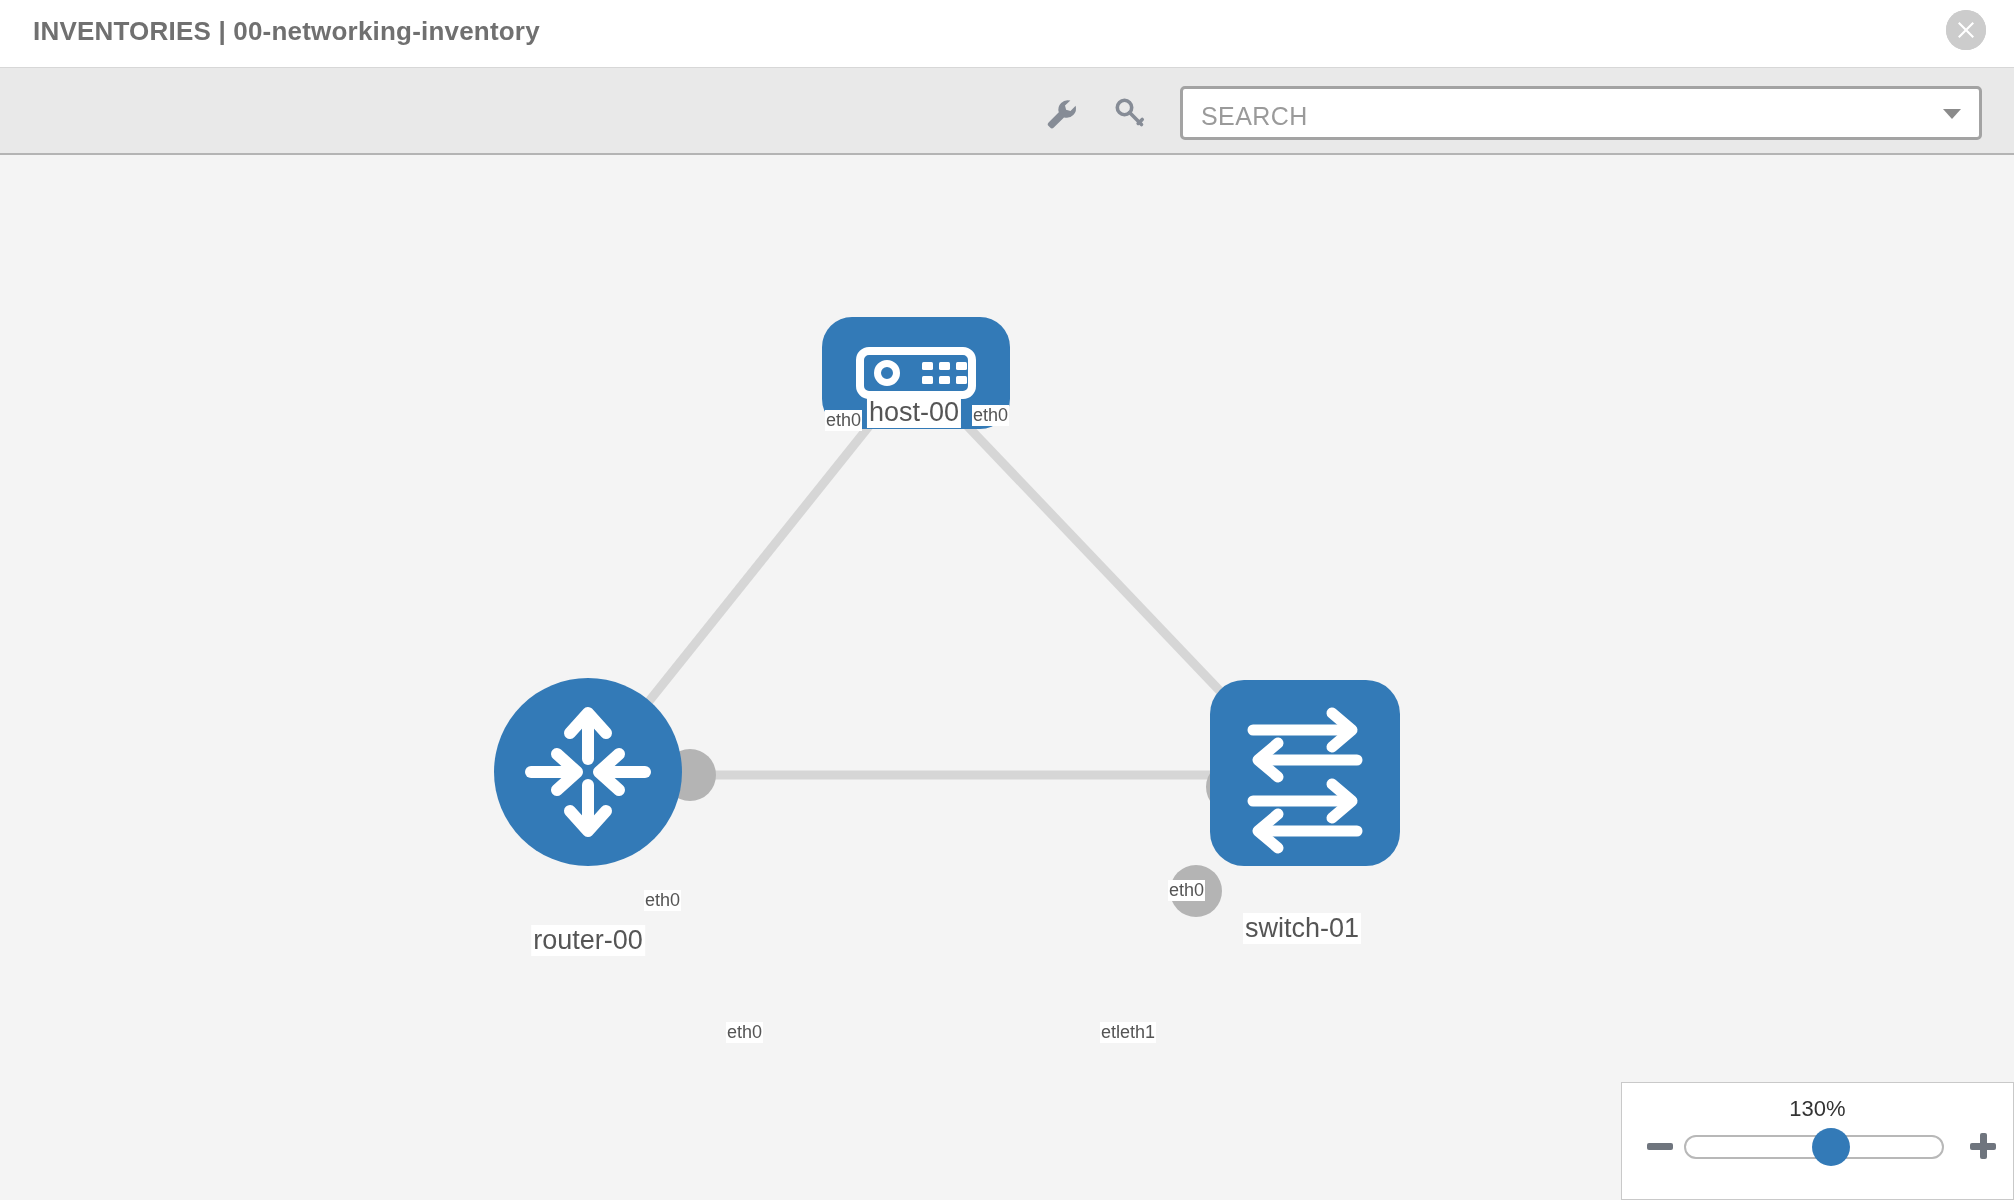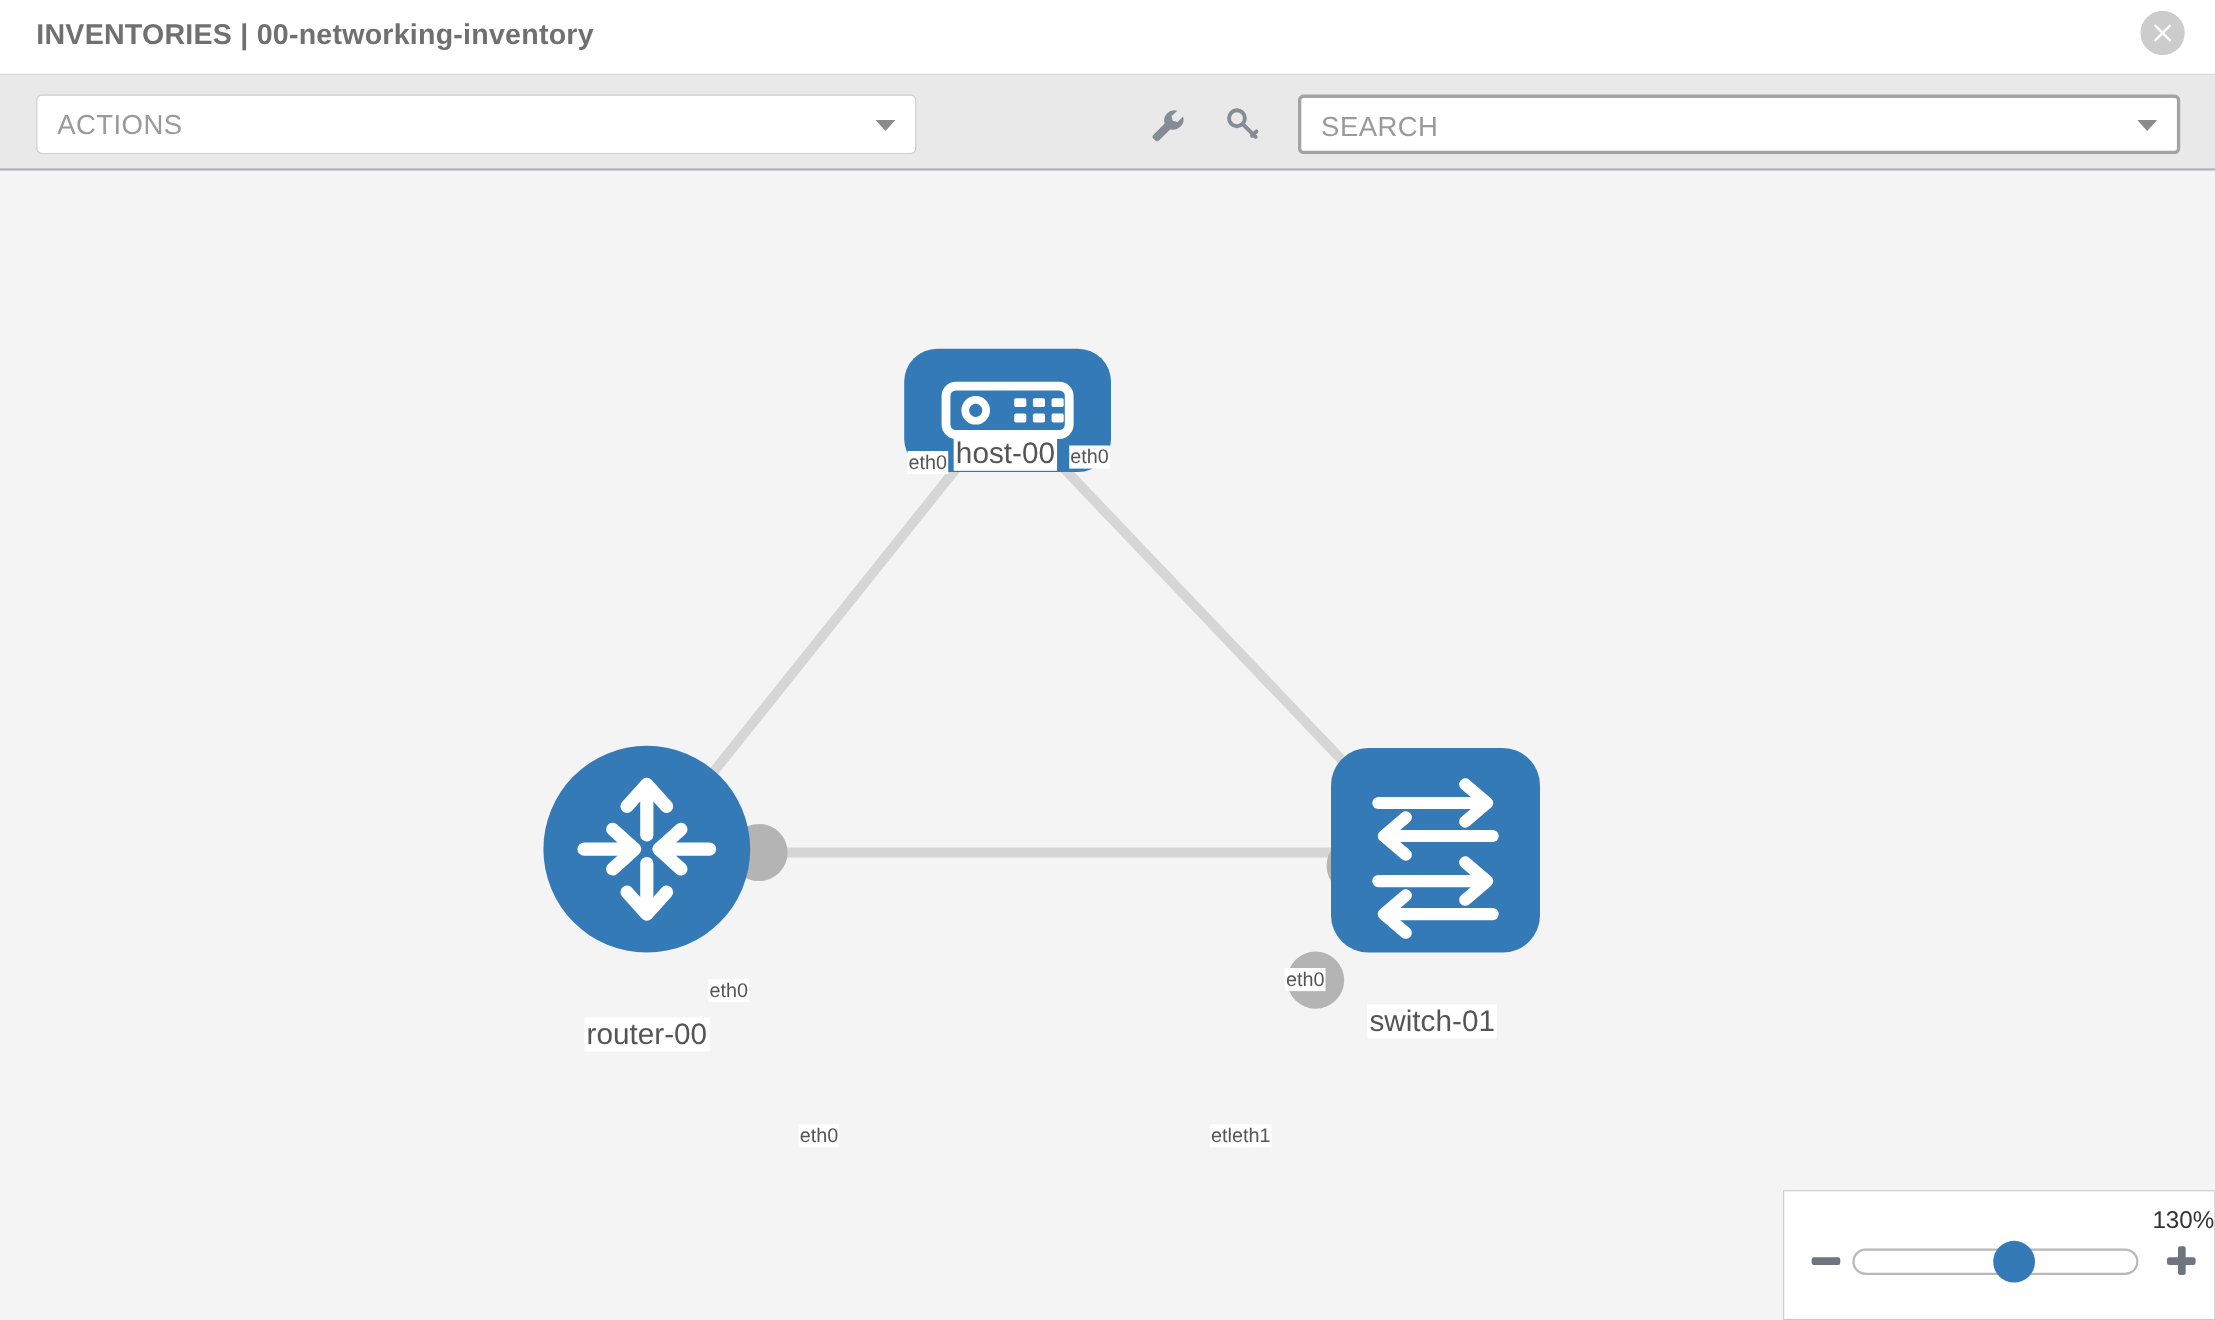--- a/index.html
+++ b/index.html
@@ -169,21 +169,21 @@
     height: 118px;
     background: #ffffff;
     border: 1px solid #c9c9c9;
     box-sizing: border-box;
   }
   .zoom-pct {
     position: absolute;
     left: 0;
     top: 13px;
     width: 100%;
-    text-align: right;
+    text-align: center;
     font-size: 22px;
     color: #333333;
   }
   .zoom-minus, .zoom-plus {
     position: absolute;
     top: 48px;
     width: 30px;
     height: 30px;
     cursor: pointer;
   }
@@ -222,24 +222,20 @@
     <div class="close-btn">
       <svg width="40" height="40" viewBox="0 0 40 40" aria-hidden="true">
         <circle cx="20" cy="20" r="20" fill="#cccccc"></circle>
         <path d="M13.5 12 L20 18.5 L26.5 12 L28 13.5 L21.5 20 L28 26.5 L26.5 28 L20 21.5 L13.5 28 L12 26.5 L18.5 20 L12 13.5 Z" fill="#ffffff"></path>
       </svg>
     </div>
   </div>
 
   <div class="toolbar">
 
-    <div class="actions-select">
-      <span class="actions-label">ACTIONS</span>
-      <span class="caret"></span>
-    </div>
 
     <div class="tool-icon wrench">
       <svg width="38" height="38" viewBox="0 0 38 38" aria-hidden="true">
         <path d="M28.4 6.6 a9.3 9.3 0 0 0 -11.6 11.6 L6.6 28.4 a2.6 2.6 0 0 0 0 3.7 l1.5 1.5 a2.6 2.6 0 0 0 3.7 0 L22 23.4 a9.3 9.3 0 0 0 11.6 -11.6 l-5.1 5.1 -4.4 -1.1 -1.1 -4.4 Z" fill="#868c96"></path>
       </svg>
     </div>
 
     <div class="tool-icon key">
       <svg width="38" height="38" viewBox="0 0 38 38" aria-hidden="true">
         <g fill="none" stroke="#868c96" stroke-width="3.6" stroke-linecap="round">

